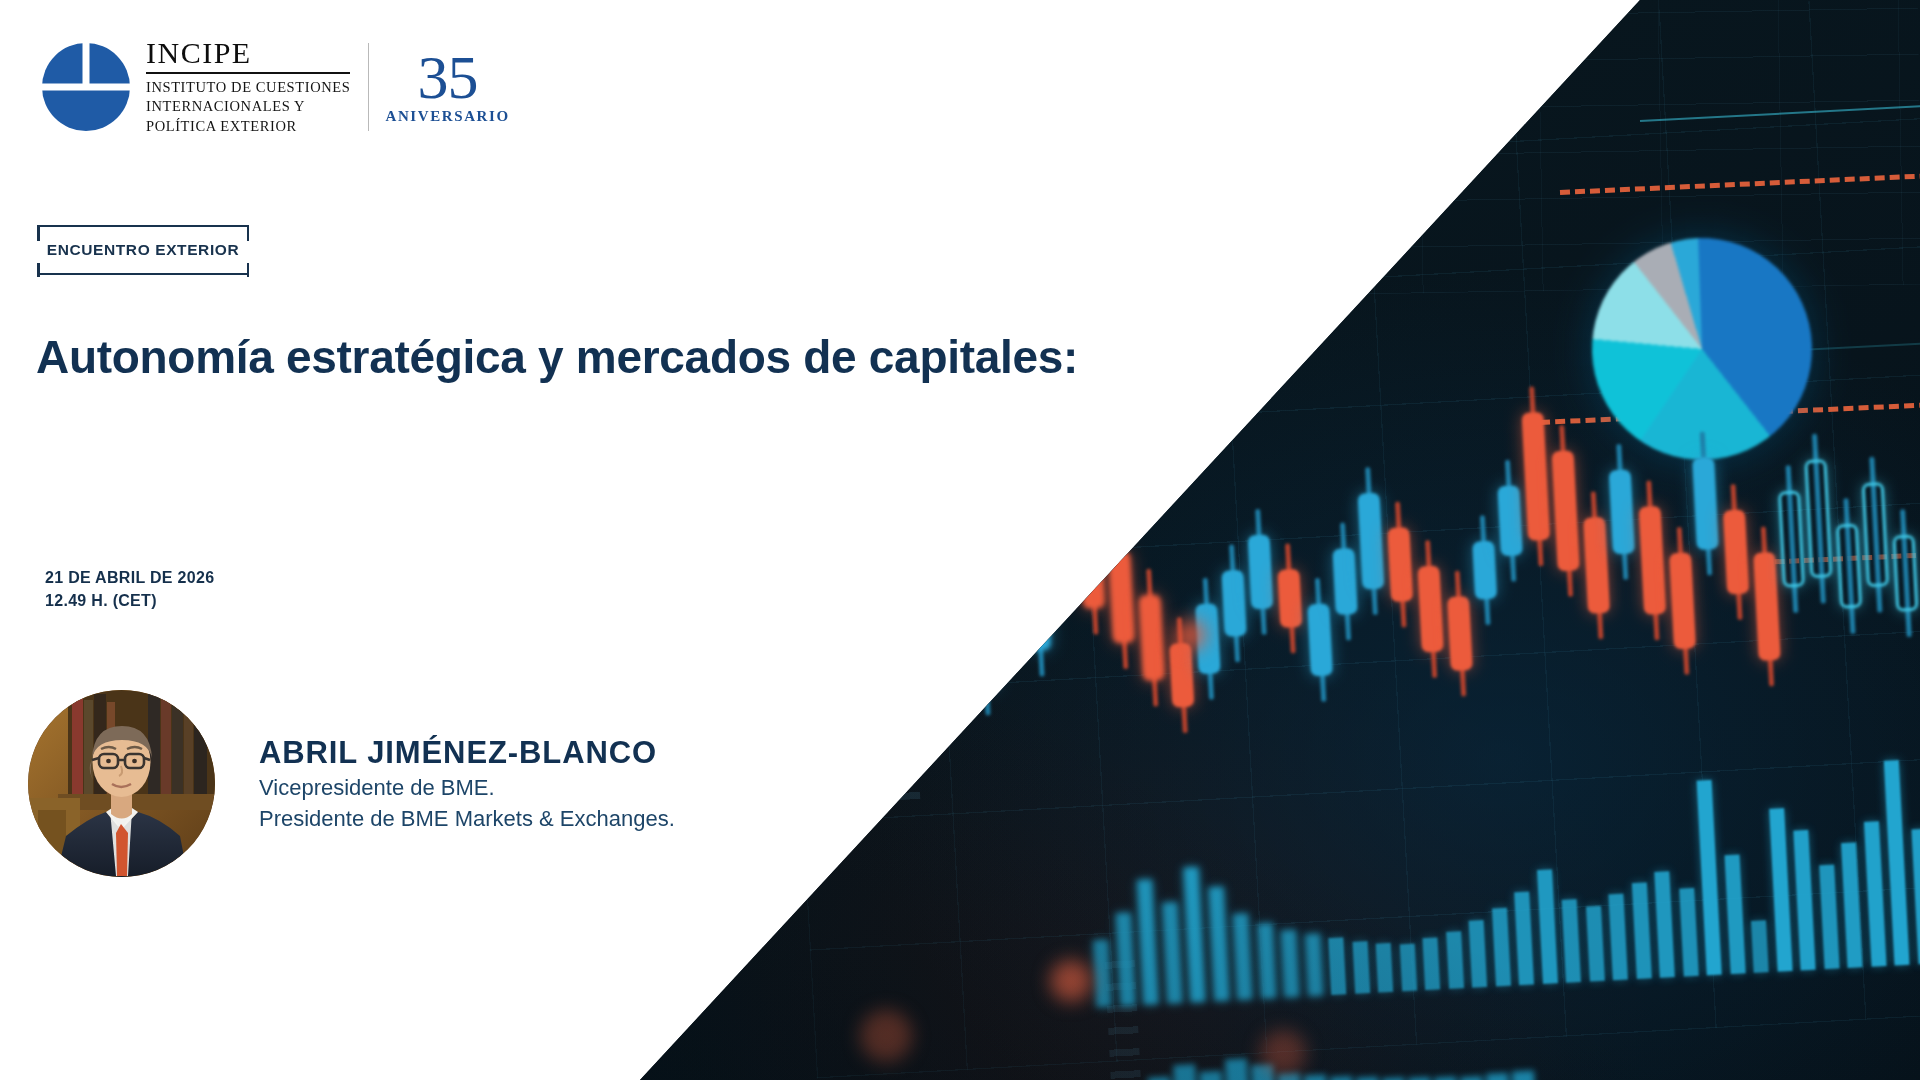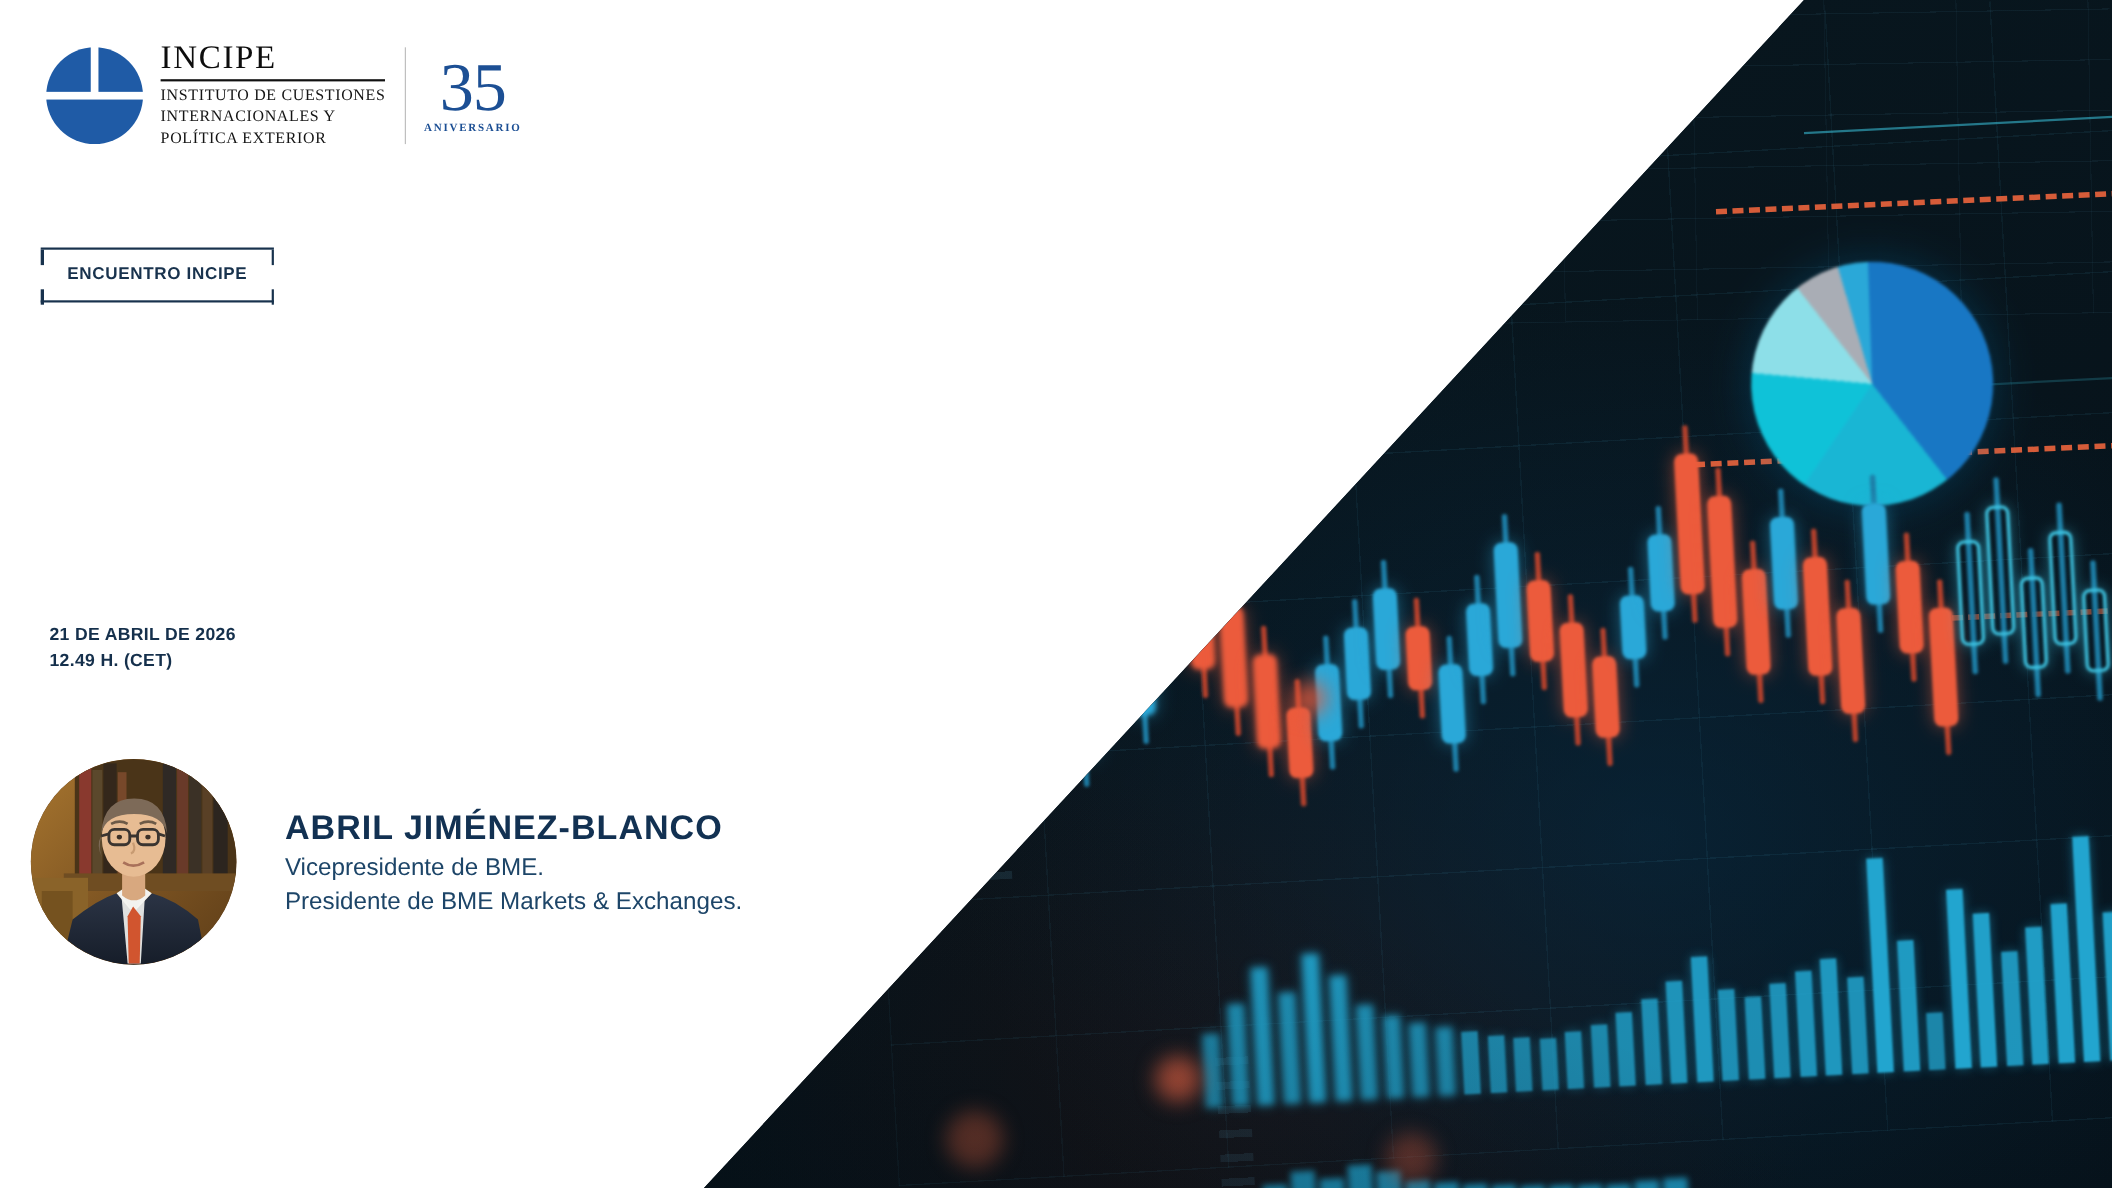--- a/index.html
+++ b/index.html
@@ -128,21 +128,21 @@
   .logo-words { margin-left:14px; font-family:"Liberation Serif", serif; color:#111; }
   .logo-main {
     font-size:30px; letter-spacing:1.5px; line-height:1;
     font-family:"Liberation Serif", serif; color:#0d0d0d;
   }
   .logo-rule { height:2px; background:#111; margin:4px 0 4px 0; width:100%; }
   .logo-sub { font-size:14.5px; letter-spacing:.6px; line-height:1.34; color:#141414; white-space:nowrap; }
   .logo-divider { width:1px; height:88px; background:#b9b9b9; margin:0 16px 0 18px; }
   .anniv { text-align:center; font-family:Liberation Serif, serif; }
   .anniv-num { font-size:62px; line-height:.92; color:#1c4f94; letter-spacing:-1px; font-weight:400; }
-  .anniv-word { font-size:10px; letter-spacing:1.6px; color:#1c4f94; font-weight:bold; margin-top:2px;text-align:right; }
+  .anniv-word { font-size:15px; letter-spacing:1.6px; color:#1c4f94; font-weight:bold; margin-top:2px;text-align:right; }
 
   
   .badge {
     position:absolute; top:225px; left:37px;
     width:212px; height:50px;
     display:flex; align-items:center; justify-content:center;
     color:#18324d; font-size:15.5px; font-weight:bold; letter-spacing:.6px;
     border-top:2.5px solid #18324d; border-bottom:2.5px solid #18324d;
   }
   .badge::before, .badge::after {
@@ -365,23 +365,24 @@
         <div class="logo-sub sp">POLÍTICA  EXTERIOR</div>
       </div>
       <div class="logo-divider"></div>
       <div class="anniv">
         <div class="anniv-num">35</div>
         <div class="anniv-word">ANIVERSARIO</div>
       </div>
     </div>
 
     <div class="badge">
-      <span>ENCUENTRO INCIPE</span>
+      <span>ENCUENTRO EXTERIOR</span>
     </div>
 
+    <div class="title-1">Autonomía estratégica y mercados de capitales:</div>
 
     <div class="date-block">
       <div>21 DE ABRIL DE 2026</div>
       <div>12.49 H. (CET)</div>
     </div>
 
     <div class="speaker">
       <div class="avatar">
         <svg width="187" height="187" viewBox="0 0 187 187" aria-hidden="true">
           <defs>

